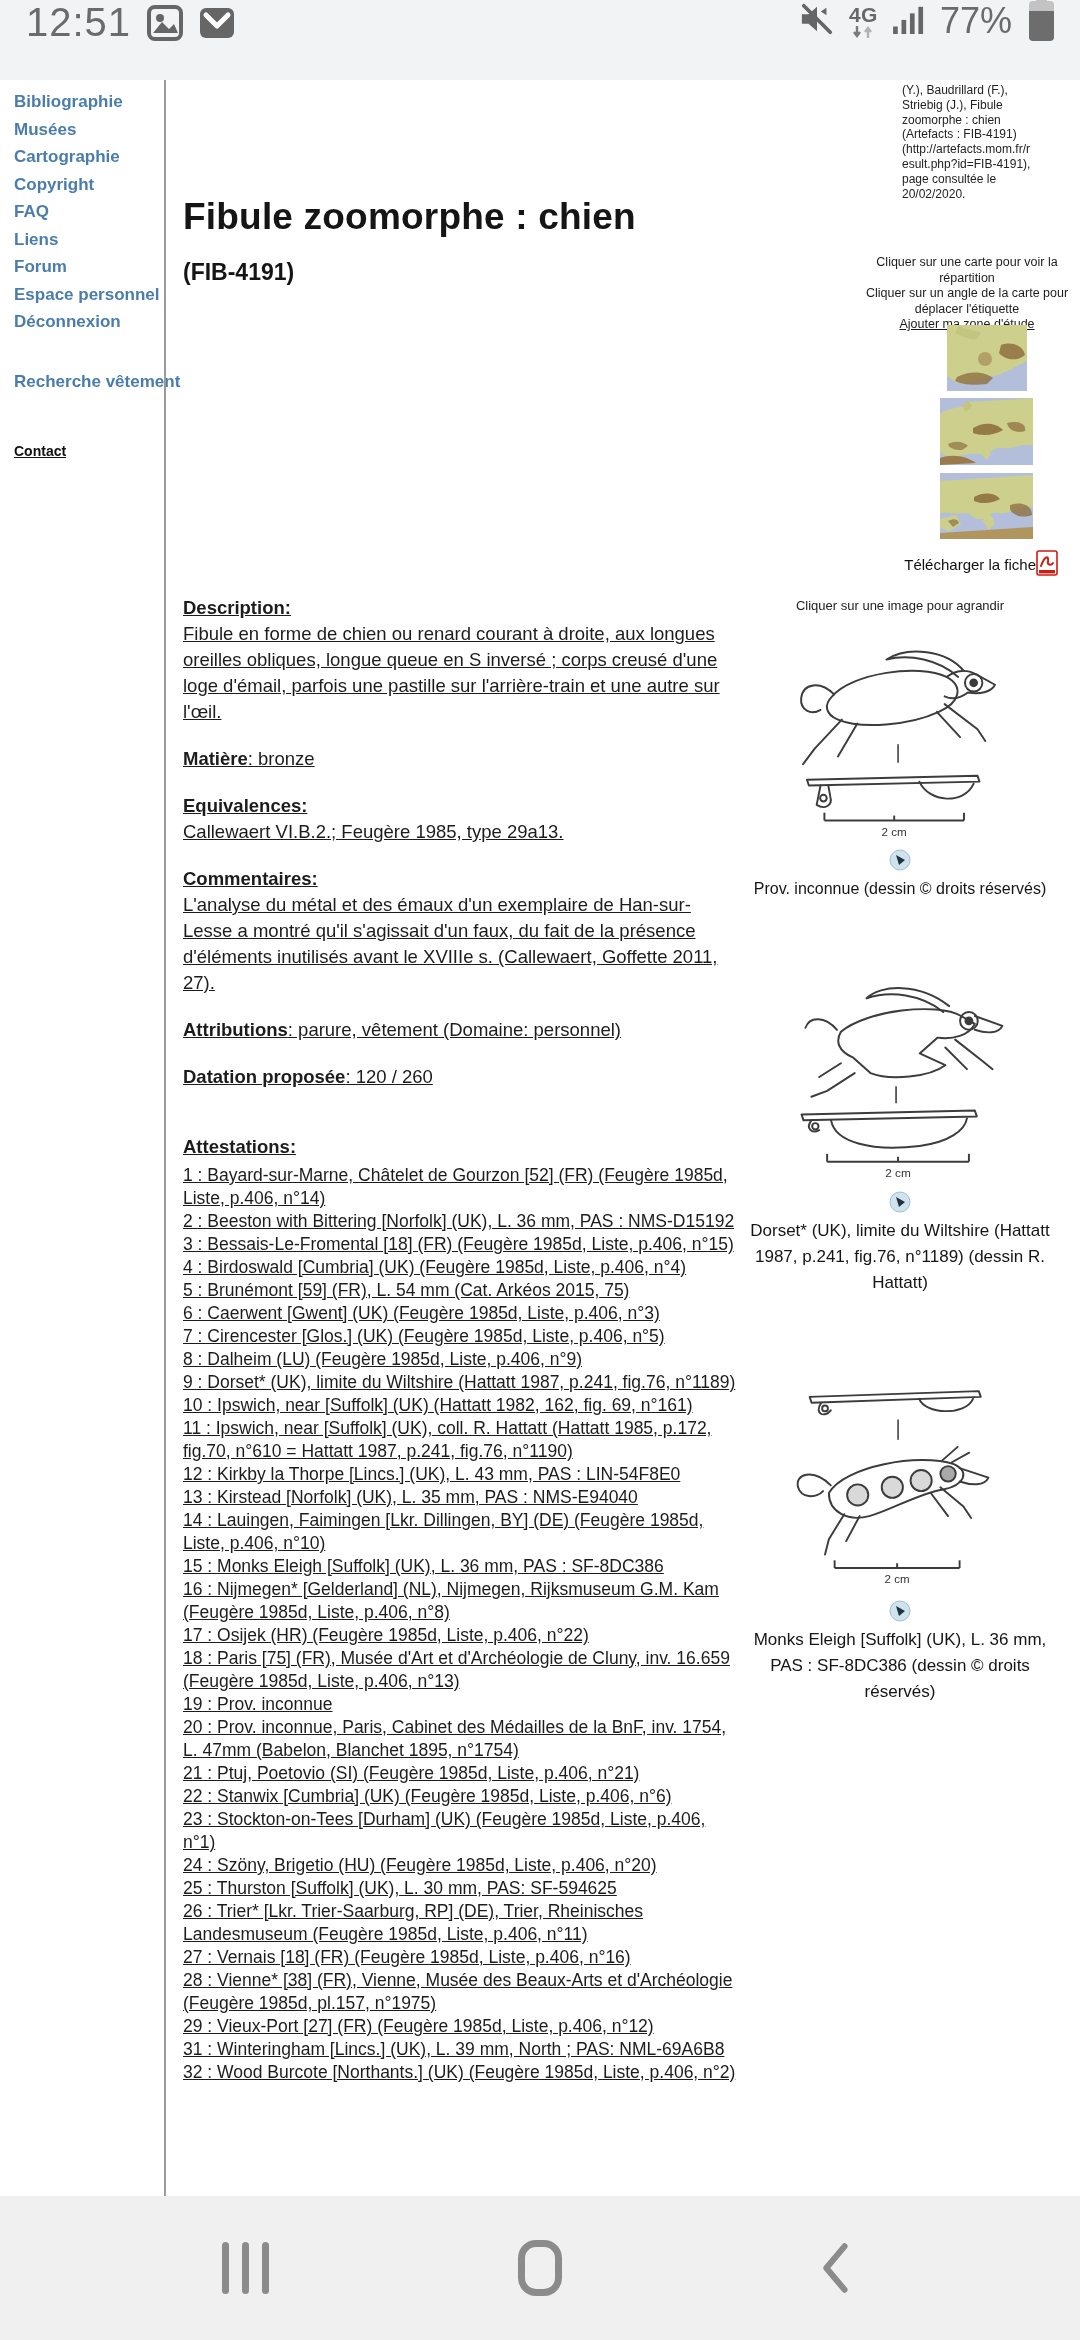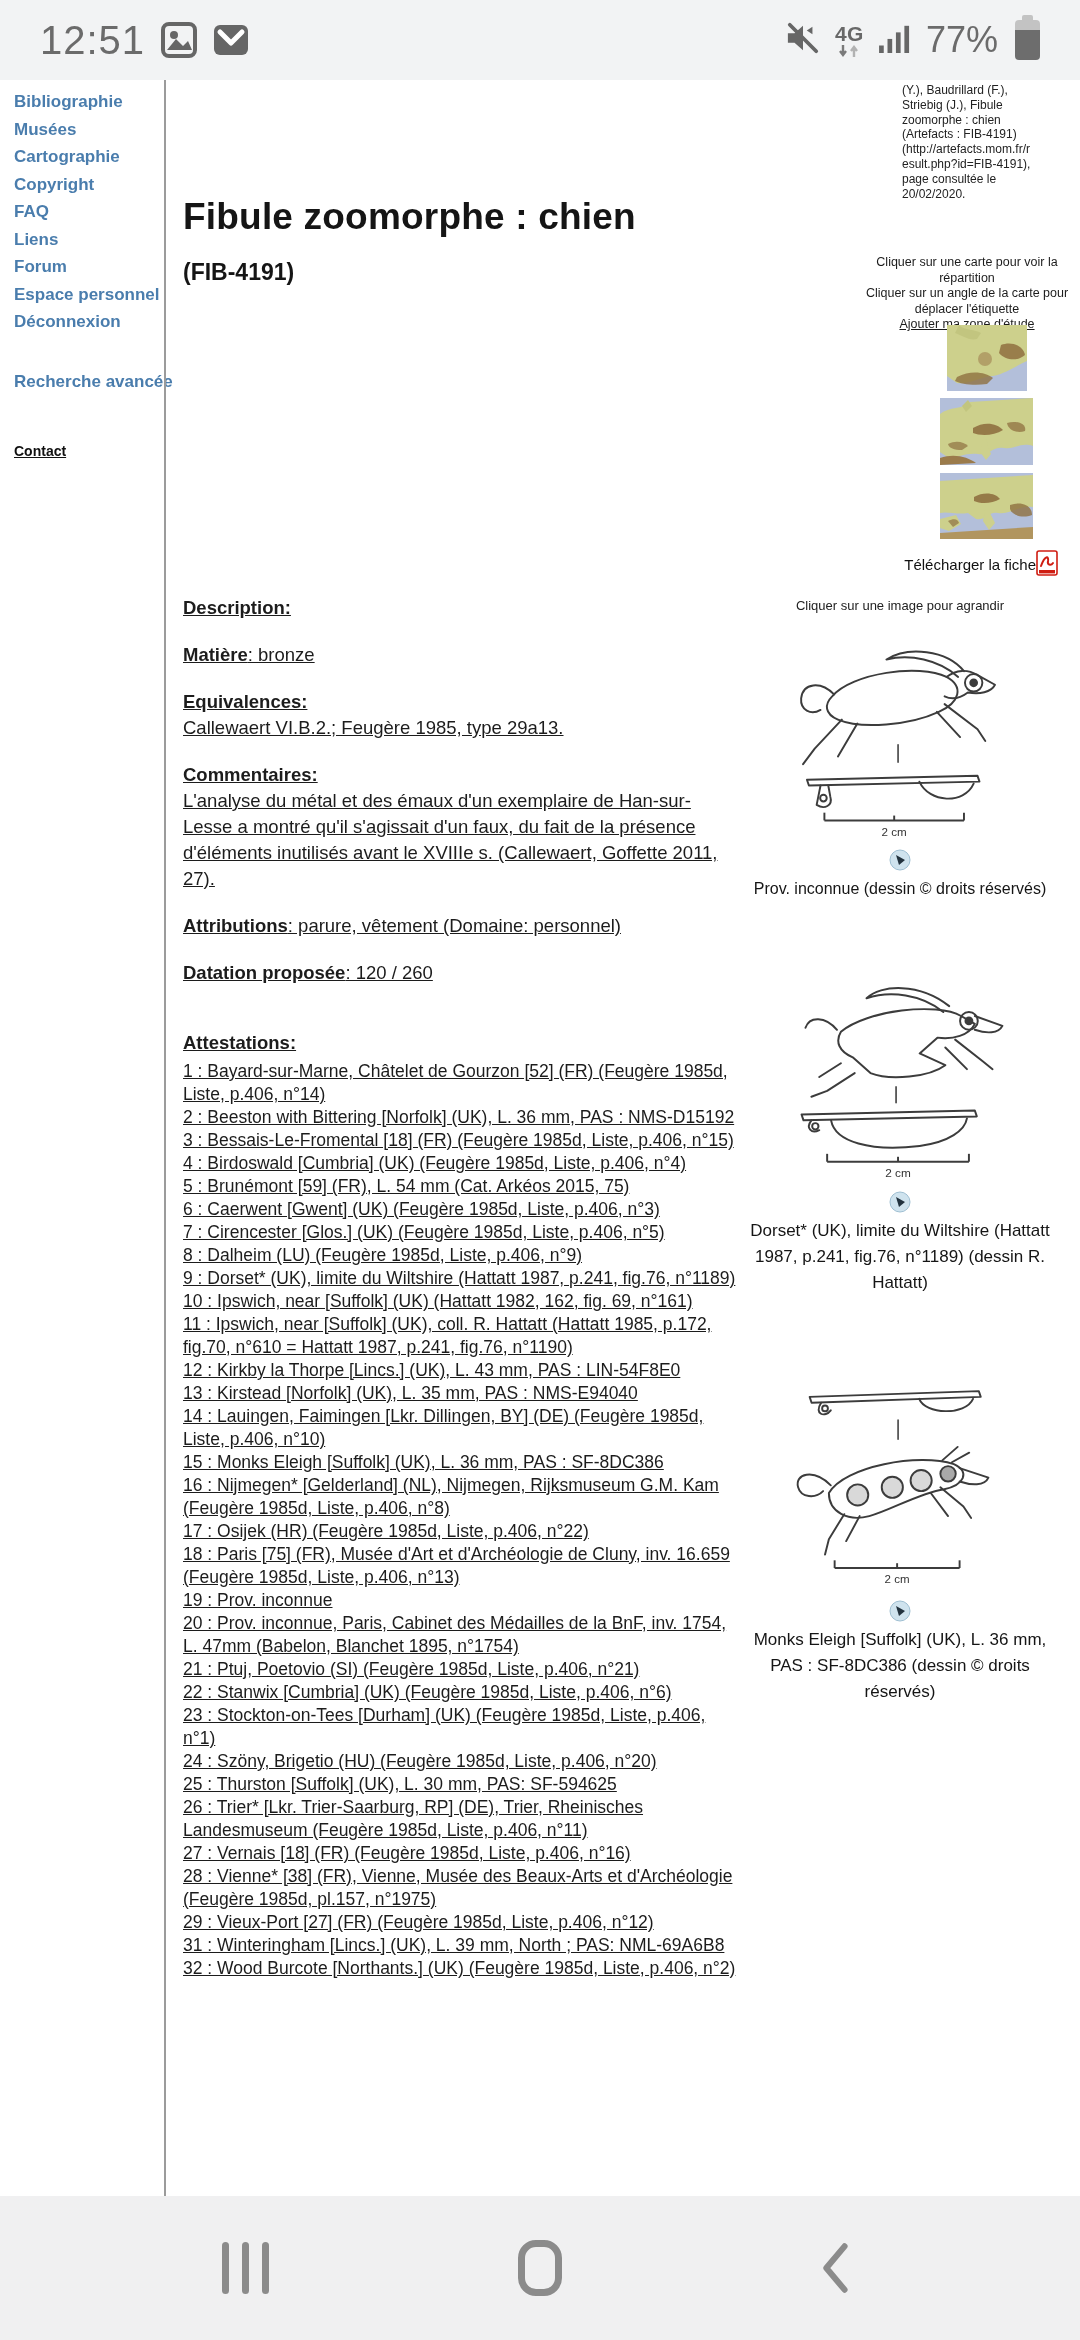--- a/index.html
+++ b/index.html
@@ -1,21 +1,21 @@
 <!DOCTYPE html>
 <html style="--link_blue: #4a7dad; --pdf_red: #d42011; --map_land: #cdd08c; --map_sea: #b3bfda; --map_mountain: #8f7040; --status_gray: #6b6b6b; --nav_gray: #8b8b8b;"><head>
 <meta charset="utf-8">
 <style>
   html,body{margin:0;padding:0;}
   body{width:1080px;height:2340px;font-family:"Liberation Sans",sans-serif;background:#fff;}
   .phone{position:relative;width:1080px;height:2340px;background:#fff;overflow:hidden;}
 
   
   .status-bar{position:absolute;top:0;left:0;width:1080px;height:80px;background:#f2f3f4;
-    display:flex;align-items:center;justify-content:space-between;padding:0 40px;box-sizing:border-box;}
+    display:flex;align-items:flex-start;justify-content:space-between;padding:0 26px;box-sizing:border-box;}
   .sb-left{display:flex;align-items:center;gap:16px;}
   .sb-time{font-size:40px;color:#6b6b6b;letter-spacing:1px;}
   .notif{display:inline-flex;width:36px;height:36px;}
   .sb-right{display:flex;align-items:center;gap:15px;color:#6b6b6b;}
   .sb-net{display:flex;flex-direction:column;align-items:center;line-height:1;}
   .sb-net b{font-size:21px;color:#686868;letter-spacing:.5px;}
   .battery{position:relative;width:25px;height:40px;border-radius:4px;margin-left:2px;
     background:linear-gradient(to bottom,#c3c3c3 0 26%,#6d6d6d 26% 100%);}
   .battery::before{content:"";position:absolute;top:-5px;left:7px;width:11px;height:5px;background:#c3c3c3;border-radius:2px 2px 0 0;}
   .sb-percent{font-size:36px;color:#6b6b6b;}
@@ -135,31 +135,32 @@
         <a class="side-link">FAQ</a>
 
         <a class="side-link">Liens</a>
 
         <a class="side-link">Forum</a>
 
         <a class="side-link">Espace personnel</a>
 
         <a class="side-link">Déconnexion</a>
       </nav>
-    <a class="side-link adv">Recherche avancée</a>
+    <a class="side-link adv">Recherche vêtement</a>
     <a class="contact-link">Contact</a>
     <div class="vdivider"></div>
 
     <article class="article">
       <h1 class="page-title">Fibule zoomorphe : chien</h1>
       <div class="artefact-id">(FIB-4191)</div>
 
       <div class="body-text">
         <p class="sec">
           <b>Description:</b><br>
+          <span>Fibule en forme de chien ou renard courant à droite, aux longues oreilles obliques, longue queue en S inversé ; corps creusé d'une loge d'émail, parfois une pastille sur l'arrière-train et une autre sur l'œil.</span>
         </p>
         <p class="sec">
           <b>Matière</b><span>: bronze</span>
         </p>
         <p class="sec">
           <b>Equivalences:</b><br>
           <span>Callewaert VI.B.2.; Feugère 1985, type 29a13.</span>
         </p>
         <p class="sec">
           <b>Commentaires:</b><br>

